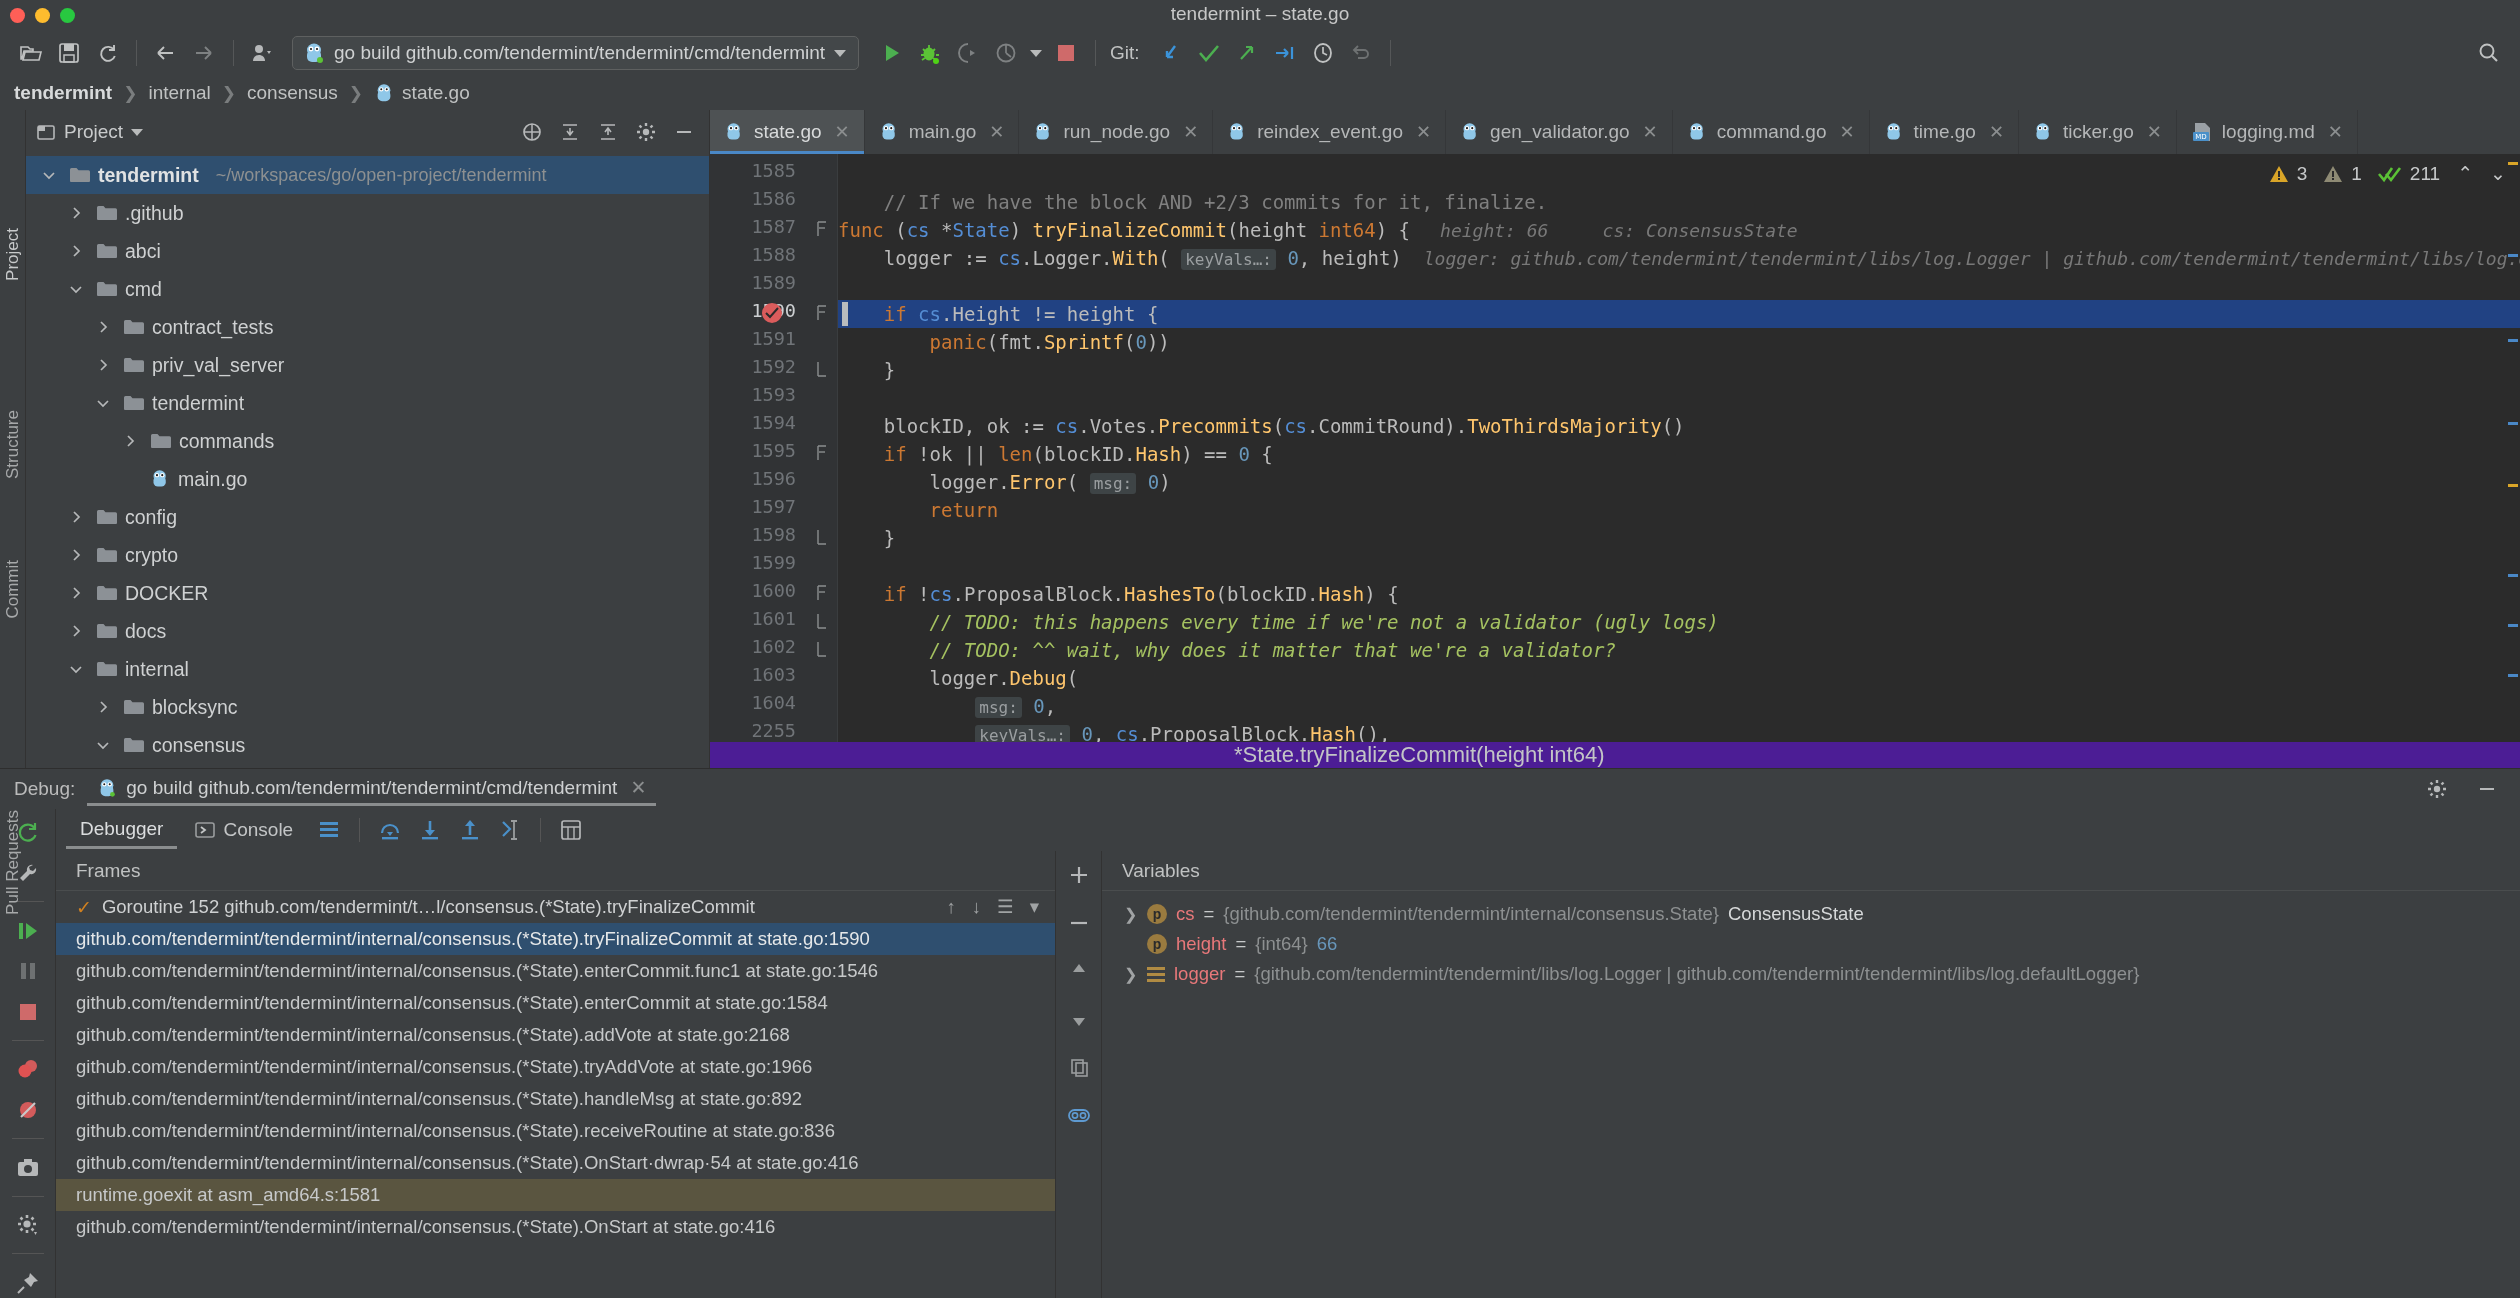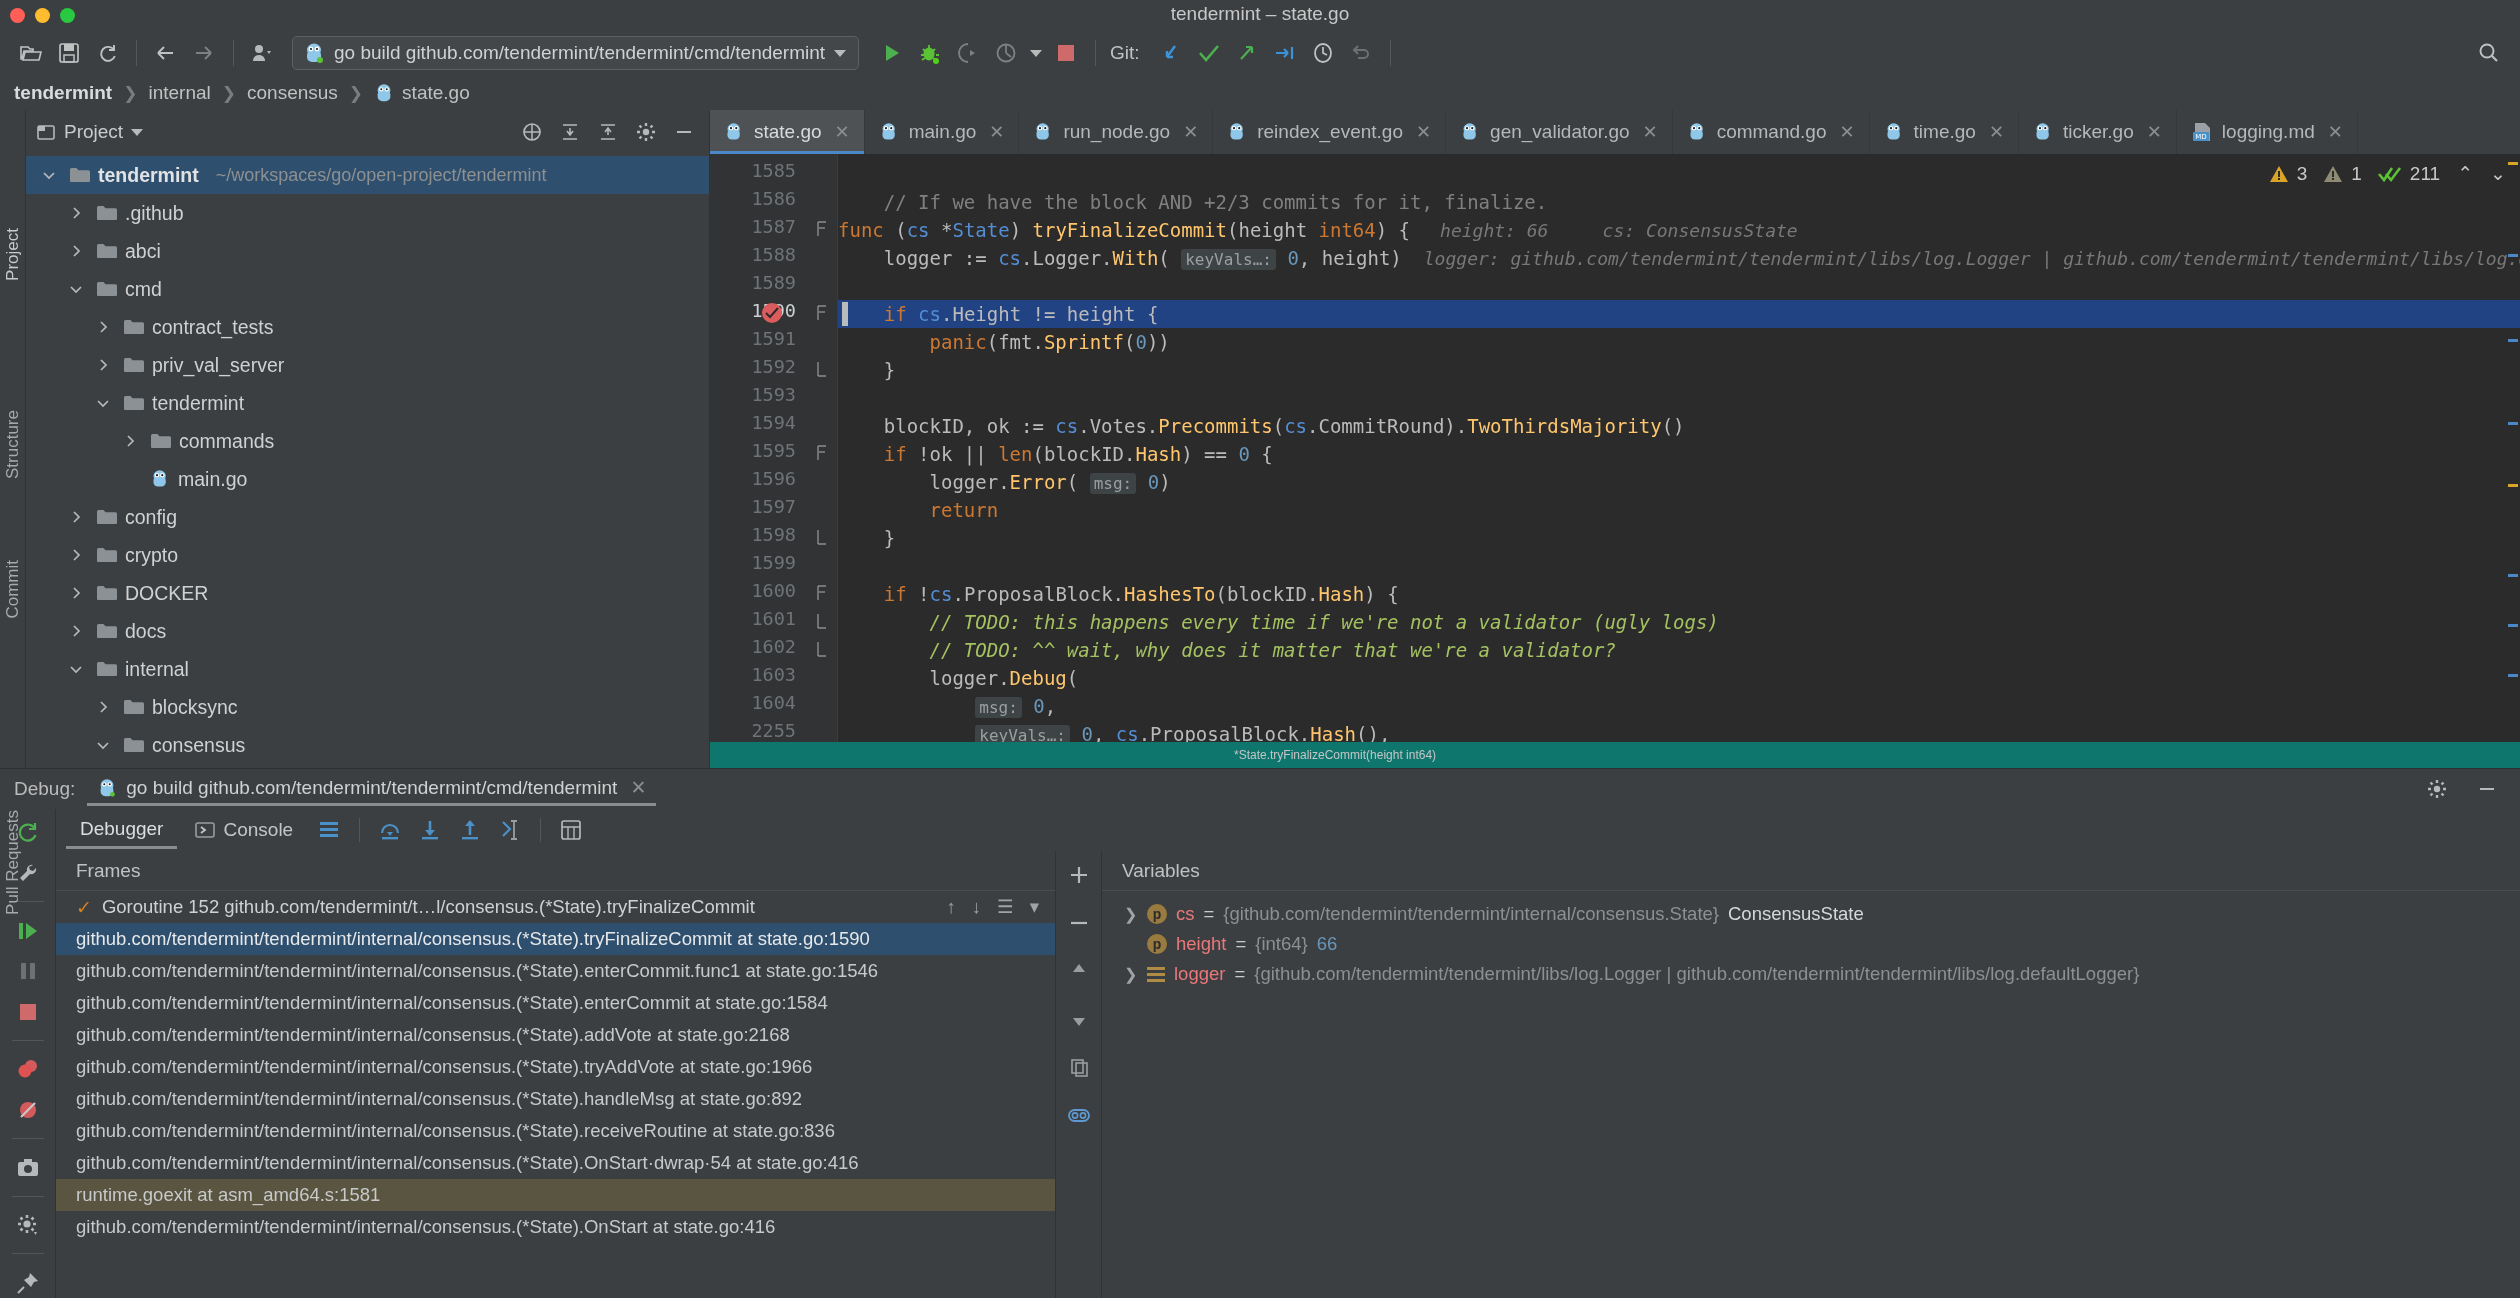--- a/index.html
+++ b/index.html
@@ -84,21 +84,21 @@
 
   
   .kw{color:#cc7832;} .num{color:#6897bb;} .cmt{color:#808080;}
   .todo{color:#a5c261;font-style:italic;} .fn{color:#ffc66d;} .cs{color:#548dd4;}
   .hint { color:#787878; font-style:italic; font-size:18px; }
   .param { background:#3e4446; color:#9b9fa1; font-size:16px; padding:1px 4px; border-radius:3px; font-style:normal;}
   .insp { position:absolute; right:14px; top:8px; display:flex; align-items:center; gap:7px; font-size:19px; color:#c7c9ca; z-index:5;}
   .rt-marks { position:absolute; right:0; top:0; width:14px; height:100%; }
   .mk { position:absolute; right:2px; width:10px; height:3px; }
 
-  .status-hint { height:26px; flex:0 0 26px; background:#0f766e; display:flex; align-items:center; padding-left:524px; font-size:12px; color:#c3c5c6; }
+  .status-hint { height:26px; flex:0 0 26px; background:#4c1d95; display:flex; align-items:center; padding-left:524px; font-size:22px; color:#c3c5c6; }
 
   
   .debugpanel { flex:0 0 auto; height:530px; display:flex; flex-direction:column; background:#3c3f41; border-top:1px solid #2e2e2e; }
   .dbg-head { height:40px; flex:0 0 40px; display:flex; align-items:center; padding:0 14px; gap:12px; font-size:19px; }
   .dbg-head .cfgtab { display:flex; align-items:center; gap:9px; padding:4px 10px; border-bottom:3px solid #8a8d8e; color:#cfd1d2;}
   .dbg-head .spacer{flex:1;}
   .dbg-body { flex:1 1 auto; display:flex; min-height:0; }
   .dbg-left-strip { width:56px; flex:0 0 56px; background:#3c3f41; display:flex; flex-direction:column; align-items:center; padding-top:8px; gap:10px; border-right:1px solid #323232;}
   .dstrip-ic { width:36px; height:36px; display:flex; align-items:center; justify-content:center; }
   .dstrip-sep { width:32px; height:1px; background:#555; margin:3px 0; }

